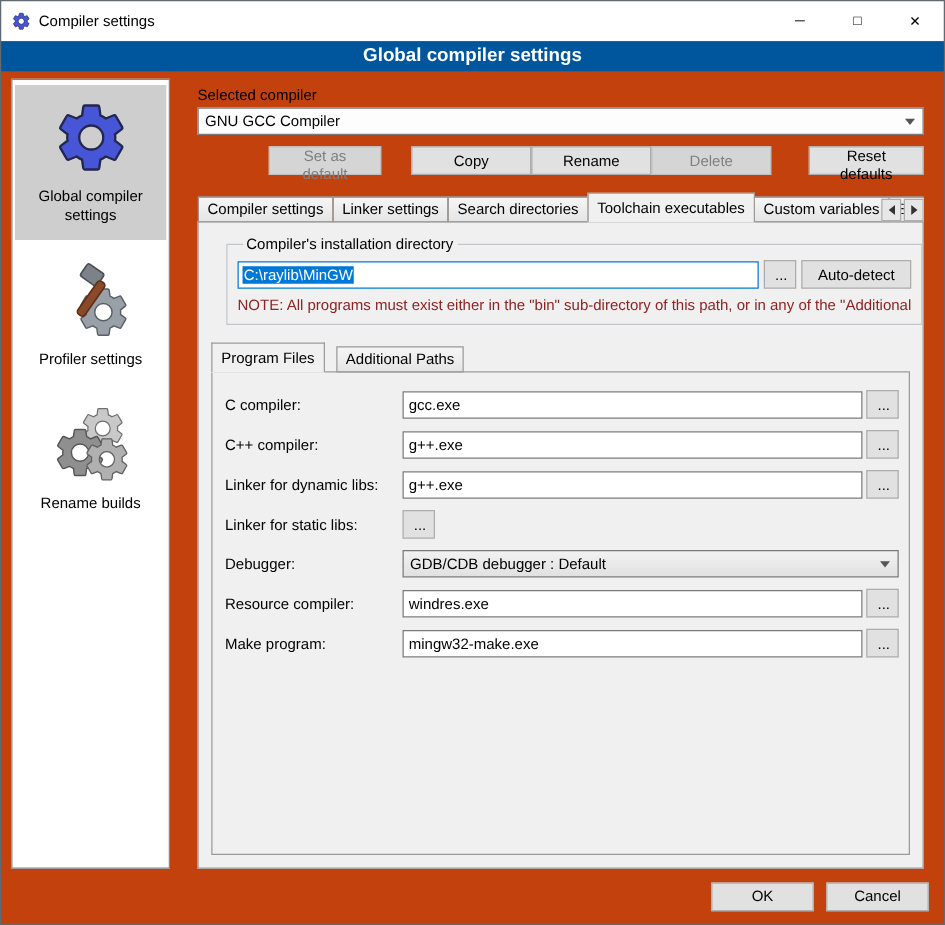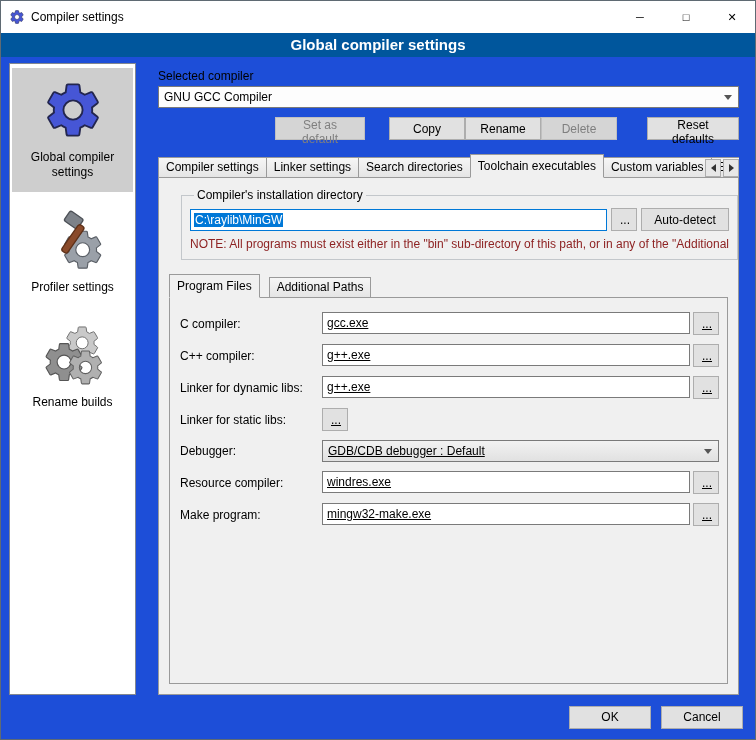--- a/index.html
+++ b/index.html
@@ -1,19 +1,19 @@
 <!DOCTYPE html>
 <html><head>
 <meta charset="utf-8">
 <style>
   * { box-sizing: border-box; margin: 0; padding: 0; }
   html, body { width: 756px; height: 740px; }
   body { font-family: "Liberation Sans", sans-serif; font-size: 12px; color: #000; background: #fff; }
 
-  .window { width: 756px; height: 740px; background: #1d4ed8; border: 1px solid #5f6a73; display: flex; flex-direction: column; }
+  .window { width: 756px; height: 740px; background: #c2410c; border: 1px solid #5f6a73; display: flex; flex-direction: column; }
 
   
   .titlebar { height: 32px; background: #ffffff; display: flex; align-items: center; padding-left: 8px; flex: 0 0 auto; }
   .app-icon { width: 16px; height: 16px; margin-right: 6px; flex: 0 0 auto; }
   .win-title { font-size: 12px; }
   .win-controls { margin-left: auto; display: flex; height: 100%; }
   .win-btn { width: 46px; height: 100%; border: none; background: transparent; font-size: 11px; display: flex; align-items: center; justify-content: center; color: #000; font-family: inherit; cursor: default; }
 
   
   .header { height: 24px; background: #00569C; color: #fff; font-weight: bold; font-size: 15px; text-align: center; line-height: 24px; flex: 0 0 auto; }
@@ -35,21 +35,21 @@
   .combo { height: 22px; border: 1px solid #7a7a7a; background: #fdfdfd; display: flex; align-items: center; padding: 0 5px; cursor: default; }
   .combo-text { flex: 1; overflow: hidden; white-space: nowrap; }
   .combo-arrow { width: 10px; display: flex; justify-content: center; }
   .combo-arrow::after { content: ""; border-left: 4px solid transparent; border-right: 4px solid transparent; border-top: 5px solid #555; }
   .combo.gray { background: linear-gradient(#f2f2f2, #e1e1e1); }
 
   
   .btn { height: 23px; background: #e1e1e1; border: 1px solid #adadad; font: 12px "Liberation Sans", sans-serif; padding: 0 8px; cursor: default; }
   .btn.disabled { background: #d5d5d5; border-color: #c0c0c0; color: #7f7f7f; }
   .btn-row { display: flex; margin-top: 9px; justify-content: flex-end; align-items: center; }
-  .w-setdef { width: 90px; } .w-copy, .w-rename, .w-delete { width: 76px; text-align: center; } .w-reset { width: 92px; }
+  .w-setdef { width: 90px; } .w-copy, .w-rename, .w-delete { width: 96px; text-align: center; } .w-reset { width: 92px; }
   .gap-a { margin-left: 24px; } .gap-b { margin-left: 30px; }
 
   
   .tabstrip { height: 24px; display: flex; align-items: flex-end; position: relative; z-index: 2; margin-top: 14px; margin-bottom: -1px; overflow: hidden; padding-right: 36px; flex: 0 0 auto; }
   .tabstrip.inner { margin-top: 12px; padding-right: 0; overflow: visible; gap: 10px; }
   .tab { height: 21px; line-height: 19px; padding: 0 7px; background: linear-gradient(#f6f6f6, #e5e5e5); border: 1px solid #9a9a9a; margin-right: -1px; white-space: nowrap; cursor: default; flex: 0 0 auto; }
   .tab.active { height: 24px; line-height: 22px; background: #f0f0f0; border-bottom-color: #f0f0f0; position: relative; z-index: 3; text-align: right; }
   .tab-scrolls { position: absolute; right: 0; bottom: 1px; display: flex; gap: 2px; z-index: 4; }
   .tscroll { width: 16px; height: 18px; border: 1px solid #adadad; background: #e7e7e7; display: flex; align-items: center; justify-content: center; cursor: default; }
   .tri-left { border-top: 4px solid transparent; border-bottom: 4px solid transparent; border-right: 5px solid #333; }
@@ -66,21 +66,21 @@
   .textbox { height: 22px; background: #fff; border: 1px solid #7a7a7a; flex: 1; display: flex; align-items: center; padding: 0 3px; overflow: hidden; white-space: nowrap; }
   .textbox.focused { border-color: #0078d7; }
   .sel { background: #0078D7; color: #fff; padding: 0 1px; }
   .browse { width: 26px; flex: 0 0 auto; }
   .autodetect { width: 88px; flex: 0 0 auto; }
   .note { margin-top: 6px; color: #8E2323; white-space: nowrap; overflow: hidden; }
 
   
   .frow { display: flex; align-items: center; margin-bottom: 9px; }
   .flabel { width: 142px; flex: 0 0 auto; }
-  .fctrl { flex: 1; display: flex; gap: 3px; min-width: 0; text-decoration: underline; }
+  .fctrl { flex: 1; display: flex; gap: 3px; align-items: center; min-width: 0; }
   .tinput { flex: 1; height: 22px; border: 1px solid #7a7a7a; padding: 0 4px; font: 12px "Liberation Sans", sans-serif; background: #fff; min-width: 0; }
 
   
   .footer { flex: 0 0 auto; height: 44px; display: flex; justify-content: flex-end; align-items: center; gap: 10px; padding-right: 12px; }
   .w-ok, .w-cancel { width: 82px; }
 </style>
 </head>
 <body>
 
 <svg width="0" height="0" style="position:absolute">

